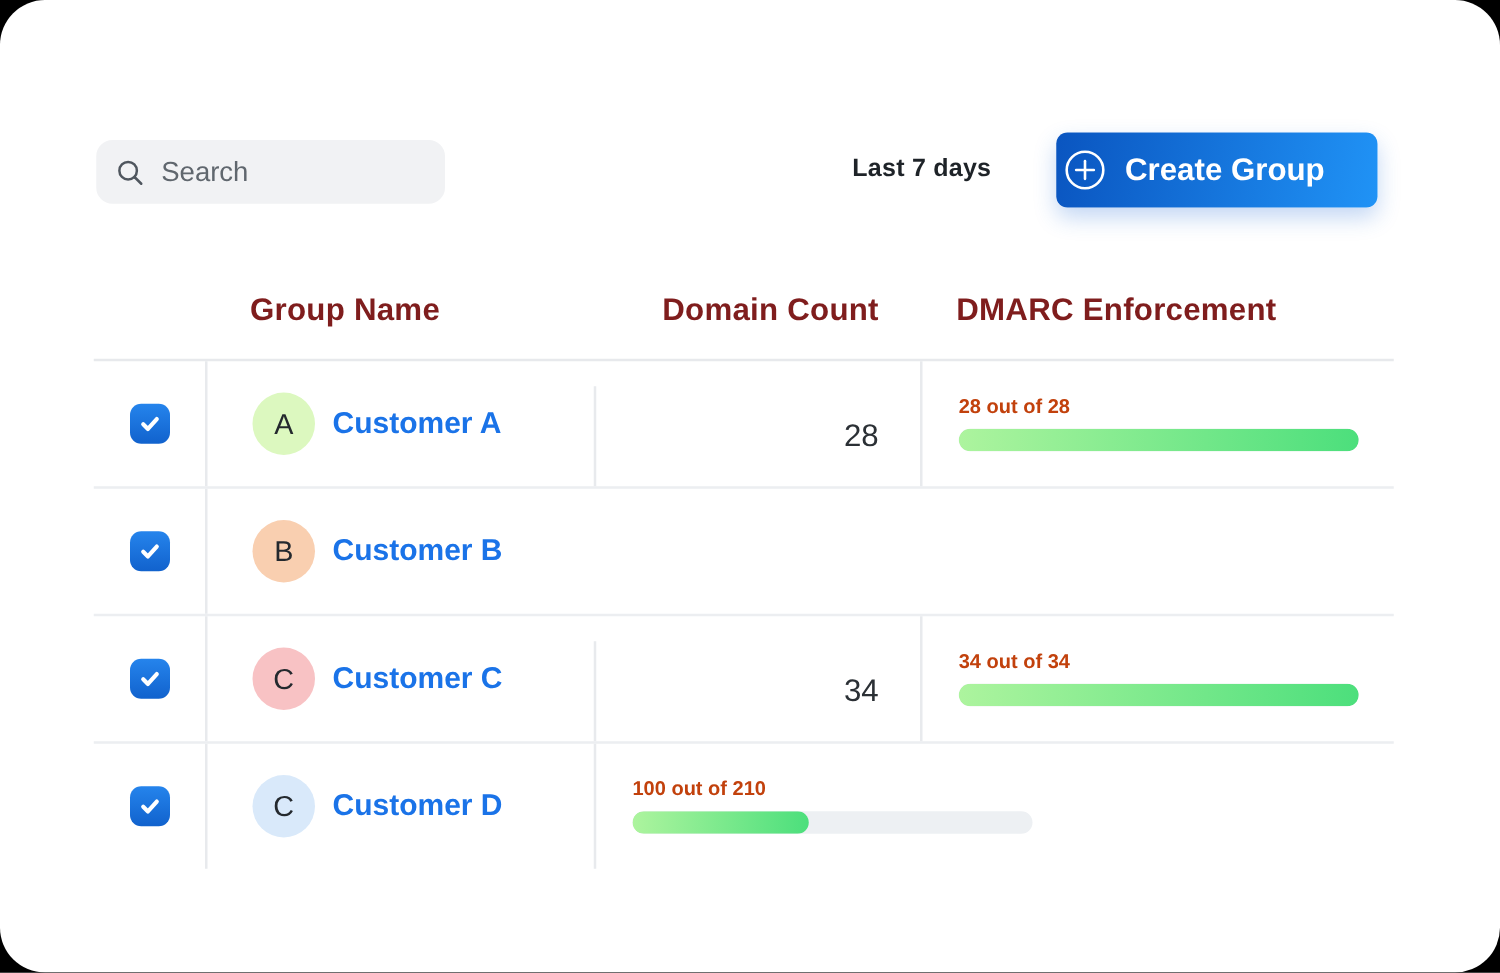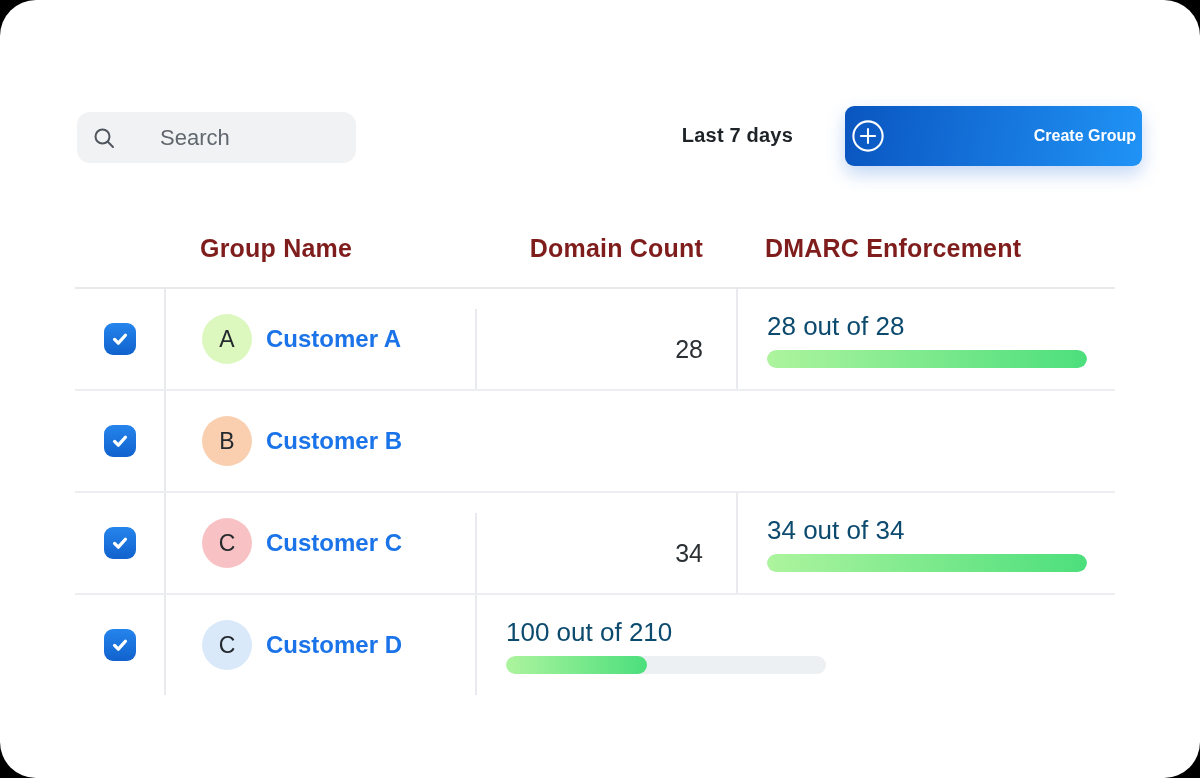--- a/index.html
+++ b/index.html
@@ -29,41 +29,40 @@
     border-radius: 13px;
     display: flex; align-items: center;
     padding: 0 15px; box-sizing: border-box;
     gap: 11px;
   }
   .search-box svg { flex: 0 0 auto; }
   .search-input {
     border: none; background: transparent; outline: none;
     font-size: 22px; color: #3c4248; width: 100%;
     font-family: inherit;
-    margin-left: 31px;
   }
   .search-input::placeholder { color: #60676e; opacity: 1; }
 
   .date-range {
     position: absolute;
     top: 124px; right: 407px;
     font-size: 20px; font-weight: 600;
     color: #1e2328; letter-spacing: 0.2px;
   }
 
   .create-btn {
     position: absolute;
     left: 845px; top: 106px;
-    width: 297px; height: 60px;
+    width: 257px; height: 60px;
     border: none; border-radius: 9px;
     background: linear-gradient(100deg, #0a55c0 0%, #2093f6 100%);
     color: #fff;
-    display: flex; align-items: center; justify-content: space-between;
+    display: flex; align-items: center; justify-content: flex-start;
     gap: 15px;
-    font-size: 16px; font-weight: 600;
+    font-size: 25px; font-weight: 600;
     font-family: inherit;
     cursor: pointer;
     box-shadow: 0 8px 18px rgba(40, 110, 215, 0.28);
   }
 
   
   .table {
     position: absolute;
     left: 75px; top: 210px;
     width: 1040px;
@@ -111,21 +110,21 @@
     width: 50px; height: 50px; border-radius: 50%;
     display: flex; align-items: center; justify-content: center;
     font-size: 23px; font-weight: 500; color: #24292e;
     flex: 0 0 auto;
   }
   .name-link {
     color: #1a73e8; font-size: 24px; font-weight: 600;
     text-decoration: none; cursor: pointer;
   }
   .count { font-size: 25px; color: #2b3035; }
-  .dmarc-label { font-size: 26px; font-weight: 400; color: #0c4a6e; }
+  .dmarc-label { font-size: 16px; font-weight: 700; color: #c2410c; }
   .progress-track {
     width: 320px; height: 18px; border-radius: 9px;
     background: #edf0f3; overflow: hidden;
   }
   .progress-fill {
     height: 100%; border-radius: 9px;
     background: linear-gradient(90deg, #adf49e, #4cdf7c);
   }
 </style>
 </head>

